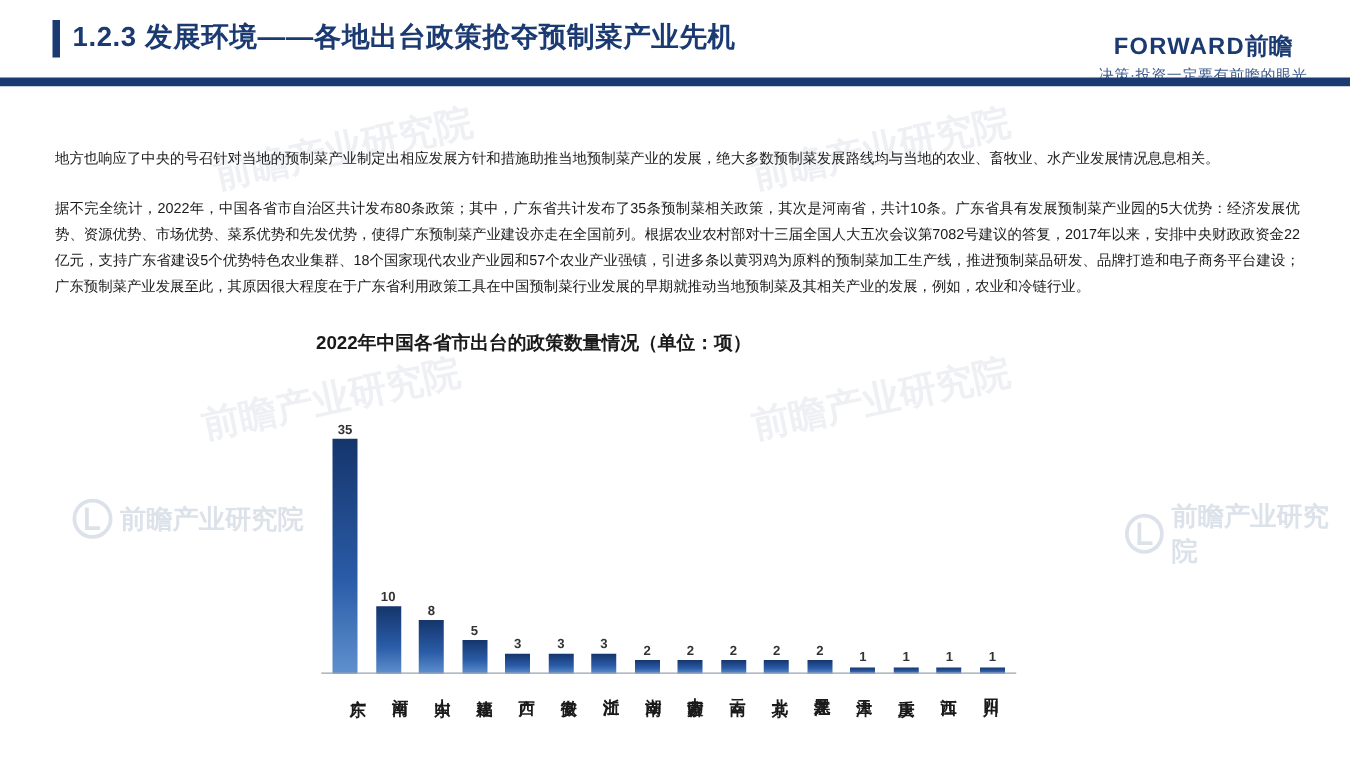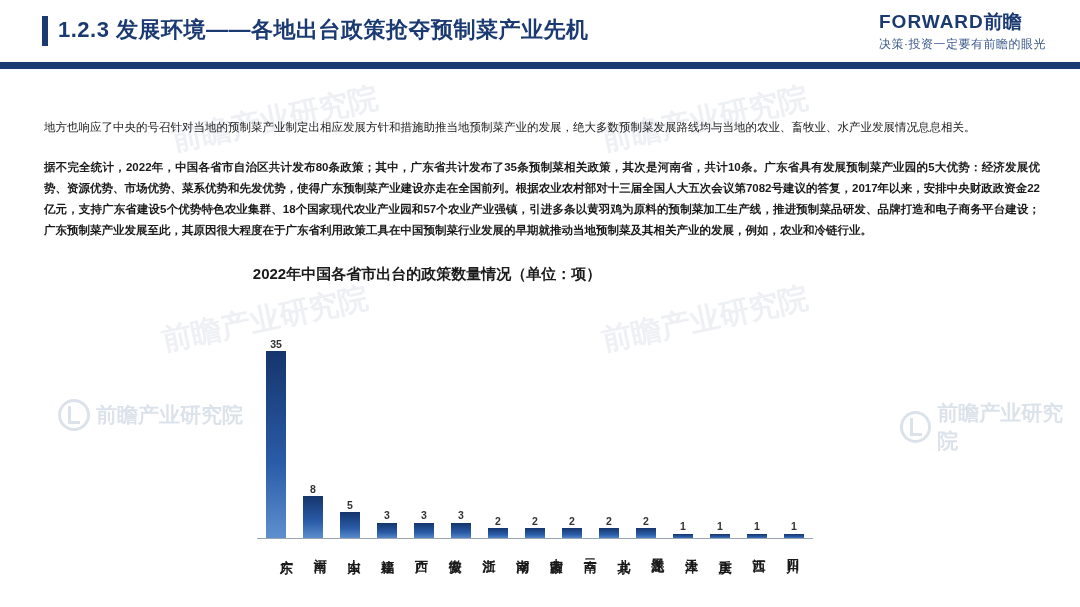--- a/index.html
+++ b/index.html
@@ -40,22 +40,22 @@
     position: absolute;
     left: 58px; top: 15px;
     font-size: 22px;
     font-weight: bold;
     color: #1b3a72;
     letter-spacing: 0.5px;
     white-space: nowrap;
   }
   .brand {
     position: absolute;
-    right: 34px; top: 12px;
-    text-align: left;
+    right: 34px; top: 28px;
+    text-align: center;
   }
   .brand-name {
     font-size: 19px;
     font-weight: bold;
     color: #1b3a72;
     letter-spacing: 1px;
     line-height: 1.1;
   }
   .brand-name .cn { letter-spacing: 0; }
   .brand-sub {
@@ -75,21 +75,21 @@
   .para {
     position: absolute;
     left: 44px;
     width: 996px;
     font-size: 11.5px;
     color: #1a1a1a;
     line-height: 1.85;
     text-align: justify;
   }
   #para1 { top: 36px; }
-  #para2 { top: 76px; font-weight: bold; }
+  #para2 { top: 76px; }
 
   
   .chart-wrap {
     position: absolute;
     left: 0; top: 196px;
     width: 1080px;
     height: 340px;
   }
   .chart-title {
     position: absolute;
@@ -226,20 +226,24 @@
   <p class="para" id="para1">地方也响应了中央的号召针对当地的预制菜产业制定出相应发展方针和措施助推当地预制菜产业的发展，绝大多数预制菜发展路线均与当地的农业、畜牧业、水产业发展情况息息相关。</p>
   <p class="para" id="para2">据不完全统计，2022年，中国各省市自治区共计发布80条政策；其中，广东省共计发布了35条预制菜相关政策，其次是河南省，共计10条。广东省具有发展预制菜产业园的5大优势：经济发展优势、资源优势、市场优势、菜系优势和先发优势，使得广东预制菜产业建设亦走在全国前列。根据农业农村部对十三届全国人大五次会议第7082号建议的答复，2017年以来，安排中央财政政资金22亿元，支持广东省建设5个优势特色农业集群、18个国家现代农业产业园和57个农业产业强镇，引进多条以黄羽鸡为原料的预制菜加工生产线，推进预制菜品研发、品牌打造和电子商务平台建设；广东预制菜产业发展至此，其原因很大程度在于广东省利用政策工具在中国预制菜行业发展的早期就推动当地预制菜及其相关产业的发展，例如，农业和冷链行业。</p>
 
   <div class="chart-wrap">
     <div class="chart-title">2022年中国各省市出台的政策数量情况（单位：项）</div>
     <div class="plot">
       <div class="bars" id="bars">
           <div class="bar-col">
             <div class="bar-val">35</div>
             <div class="bar" style="height: 188px;"></div>
+          </div>
+          <div class="bar-col">
+            <div class="bar-val">10</div>
+            <div class="bar" style="height: 53.7143px;"></div>
           </div>
           <div class="bar-col">
             <div class="bar-val">8</div>
             <div class="bar" style="height: 42.9714px;"></div>
           </div>
           <div class="bar-col">
             <div class="bar-val">5</div>
             <div class="bar" style="height: 26.8571px;"></div>
           </div>
           <div class="bar-col">

